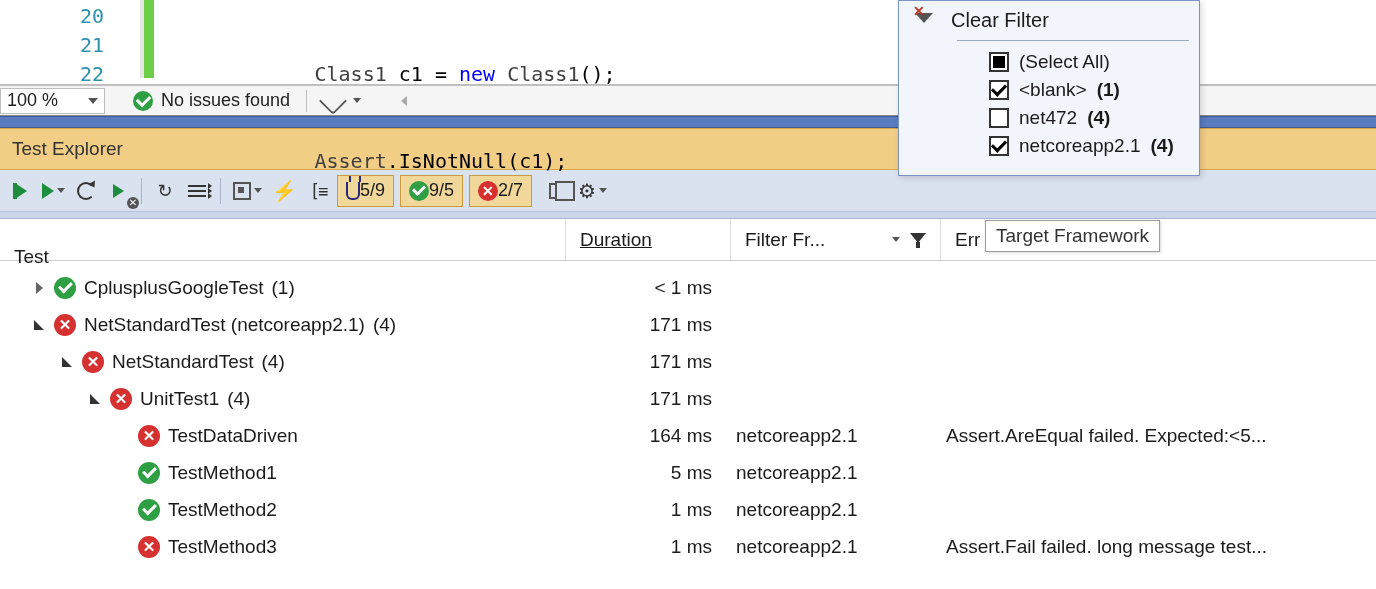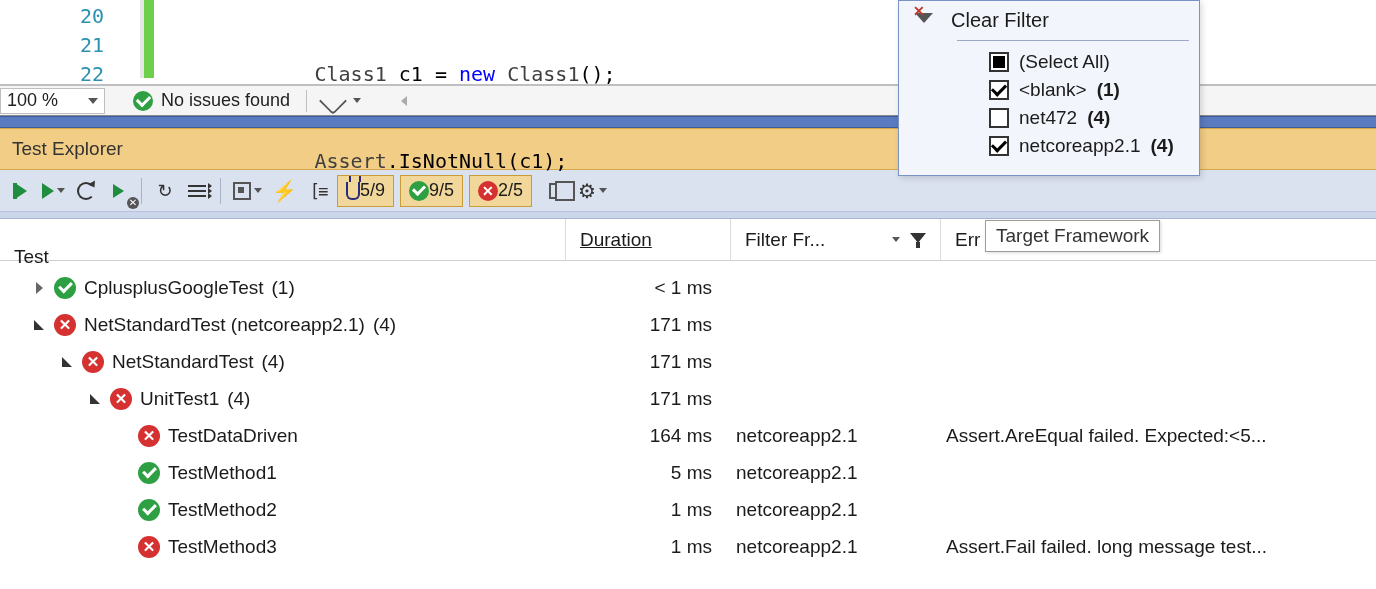--- a/index.html
+++ b/index.html
@@ -187,21 +187,21 @@
   <div class="pill flask">
       <span class="flask-ic"></span>
       <span>5/9</span>
     </div>
   <div class="pill pass">
       <span class="pass-ic"></span>
       <span>9/5</span>
     </div>
   <div class="pill fail">
       <span class="fail-ic">✕</span>
-      <span>2/5</span>
+      <span>2/7</span>
     </div>
   <div class="tb-btn" style="margin-left:6px;">
       <span class="wins-ic"></span>
     </div>
   <div class="tb-btn">
       <span class="gear-ic">⚙</span>
       <span class="caret-sm"></span>
     </div>
 </div>
 

